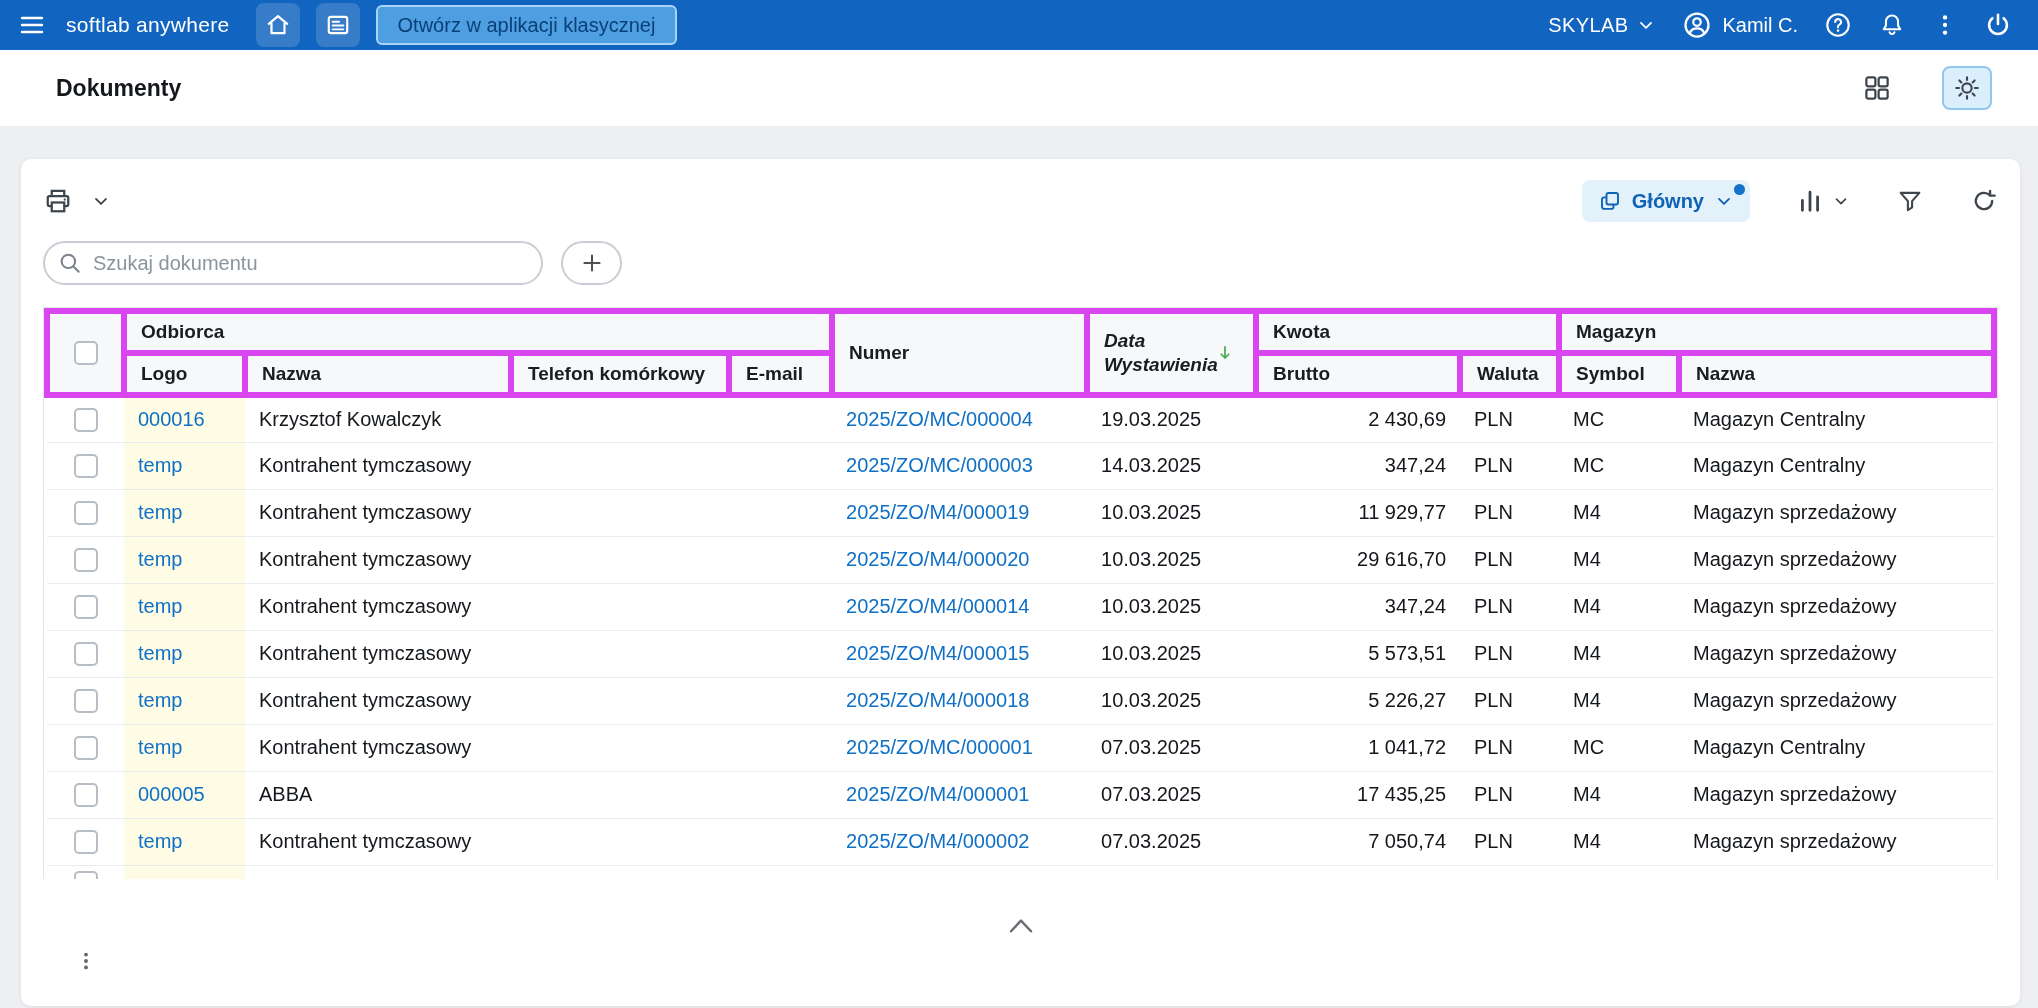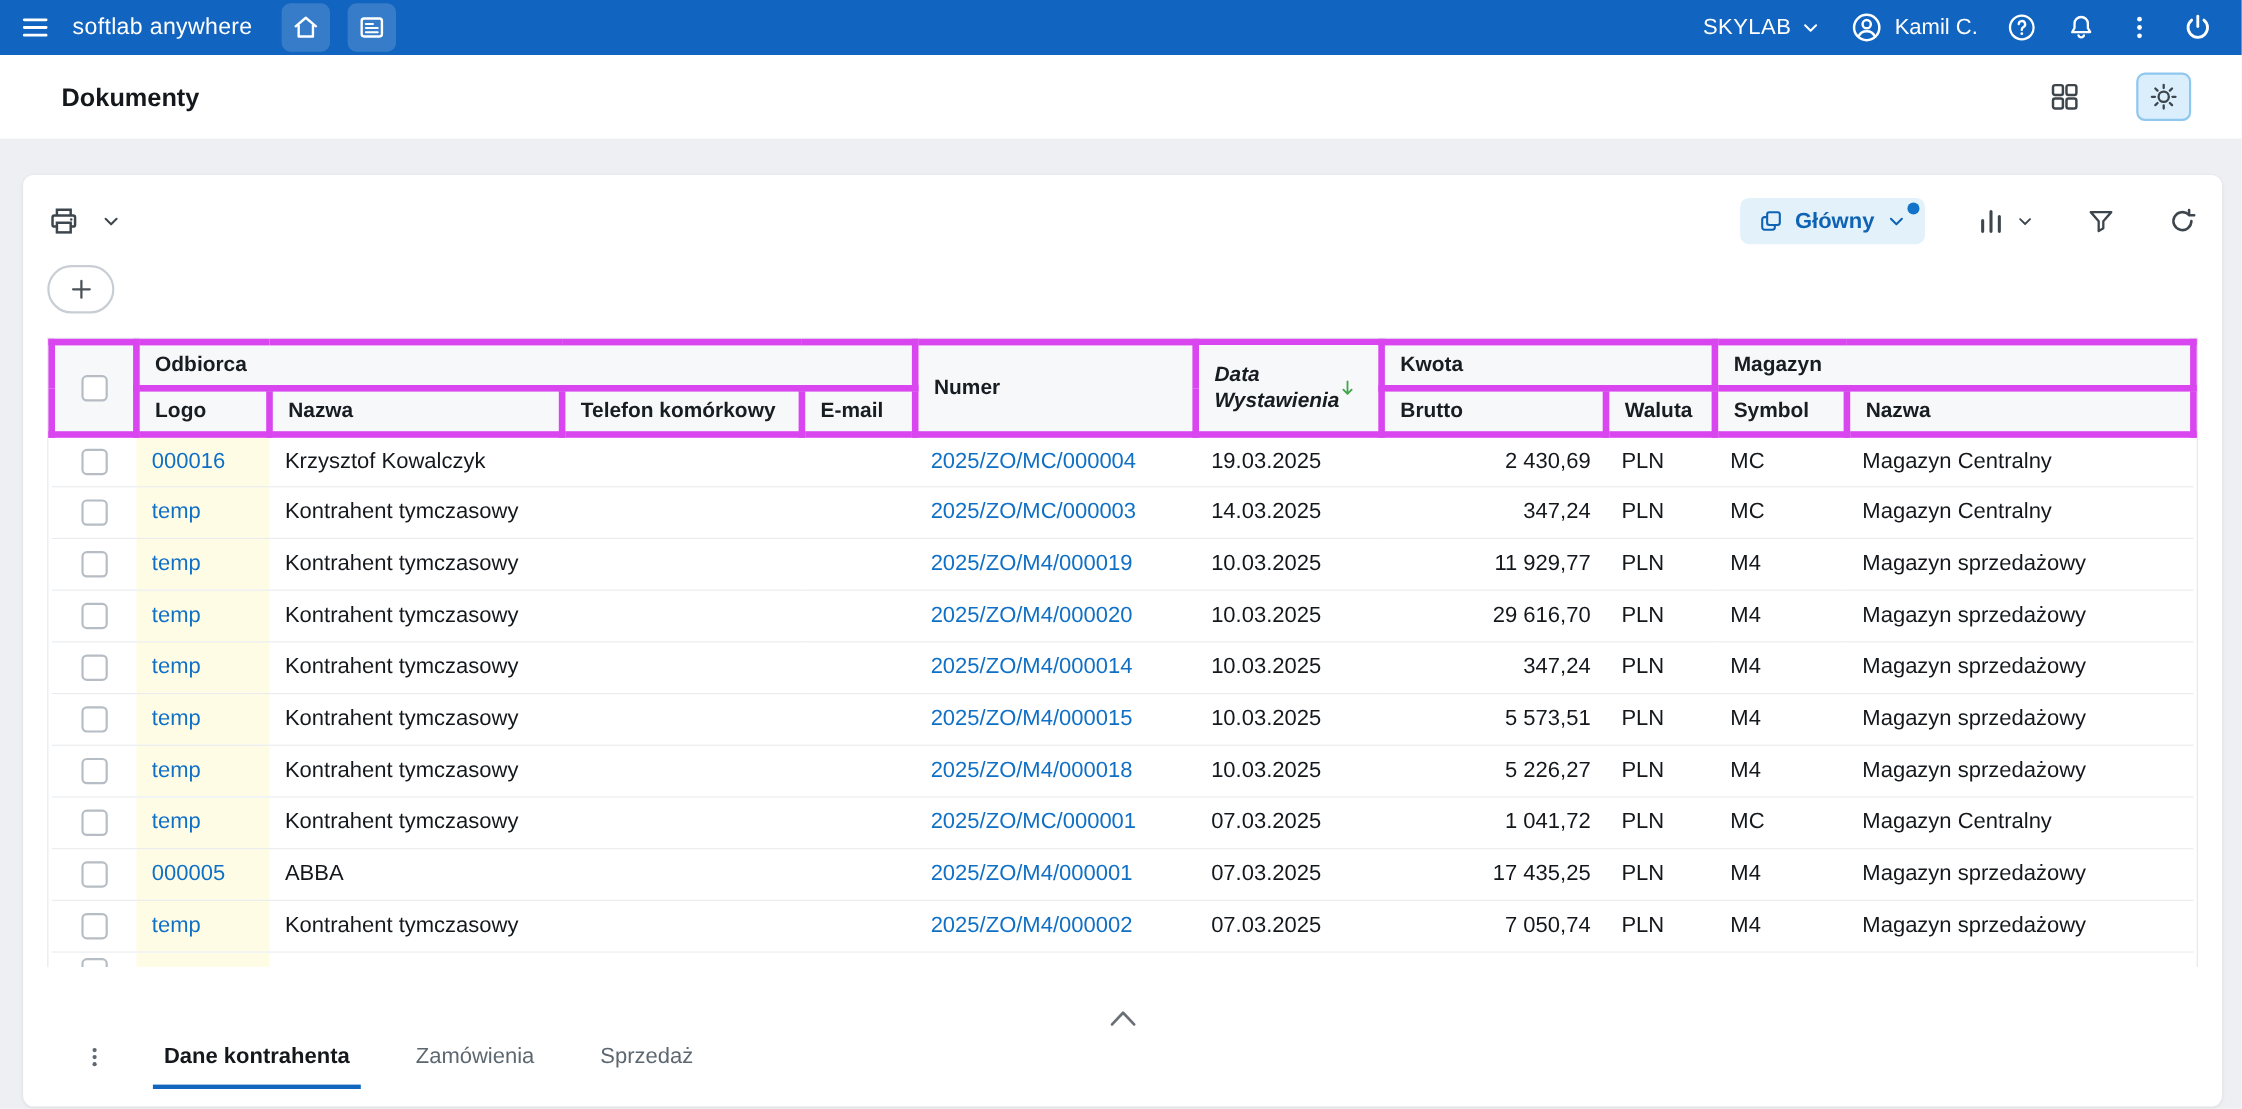--- a/index.html
+++ b/index.html
@@ -86,20 +86,21 @@
         <path d="M3.5 11 12 3.8 20.5 11" fill="none" stroke="#fff" stroke-width="2" stroke-linecap="round" stroke-linejoin="round"></path>
         <path d="M6 10v9.5h12V10" fill="none" stroke="#fff" stroke-width="2" stroke-linejoin="round"></path>
       </svg>
   </button>
   <button class="tile">
     <svg width="26" height="26" viewBox="0 0 24 24">
         <rect x="3.5" y="4.5" width="17" height="15" rx="2" fill="none" stroke="#fff" stroke-width="2"></rect>
         <path d="M7 9h6M7 12.5h10M7 16h10" stroke="#fff" stroke-width="1.7" stroke-linecap="round"></path>
       </svg>
   </button>
+  <button class="classic-btn">Otwórz w aplikacji klasycznej</button>
 
   <div class="topbar-spacer"></div>
 
   <div class="tb-right">
     <button class="company-btn">
       <span>SKYLAB</span>
       <svg width="20" height="20" viewBox="0 0 24 24">
           <path d="M6 9.5l6 6 6-6" fill="none" stroke="#fff" stroke-width="2.2" stroke-linecap="round" stroke-linejoin="round"></path>
         </svg>
     </button>
@@ -213,20 +214,29 @@
         <button class="ghost-btn">
           <svg width="28" height="28" viewBox="0 0 24 24">
               <path d="M19 12a7 7 0 1 1-2.1-5" fill="none" stroke="currentColor" stroke-width="2" stroke-linecap="round"></path>
               <path d="M17.2 3.4v4h4" fill="none" stroke="currentColor" stroke-width="2" stroke-linecap="round" stroke-linejoin="round"></path>
             </svg>
         </button>
       </div>
     </div>
 
     <div class="search-row">
+      <div class="search-box">
+        <span class="search-icon">
+          <svg width="26" height="26" viewBox="0 0 24 24">
+              <circle cx="10.5" cy="10.5" r="6.2" fill="none" stroke="currentColor" stroke-width="1.9"></circle>
+              <path d="M15.2 15.2 20 20" stroke="currentColor" stroke-width="1.9" stroke-linecap="round"></path>
+            </svg>
+        </span>
+        <input type="text" placeholder="Szukaj dokumentu" style="">
+      </div>
       <button class="add-btn">
         <svg width="26" height="26" viewBox="0 0 24 24">
             <path d="M12 5v14M5 12h14" stroke="currentColor" stroke-width="1.9" stroke-linecap="round"></path>
           </svg>
       </button>
     </div>
 
     <div class="table-wrap">
       <table>
         <colgroup>
@@ -425,21 +435,16 @@
     </div>
 
     <div class="footer-tabs">
       <button class="ghost-btn dots-btn">
         <svg width="22" height="26" viewBox="0 0 24 24">
             <circle cx="12" cy="5" r="2.1" fill="#5d6770"></circle>
             <circle cx="12" cy="12" r="2.1" fill="#5d6770"></circle>
             <circle cx="12" cy="19" r="2.1" fill="#5d6770"></circle>
           </svg>
       </button>
-      <div class="tabs">
-        <button class="tab active">Dane kontrahenta</button>
-        <button class="tab">Zamówienia</button>
-        <button class="tab">Sprzedaż</button>
-      </div>
     </div>
 
   </div>
 </div>
 
 </body></html>

